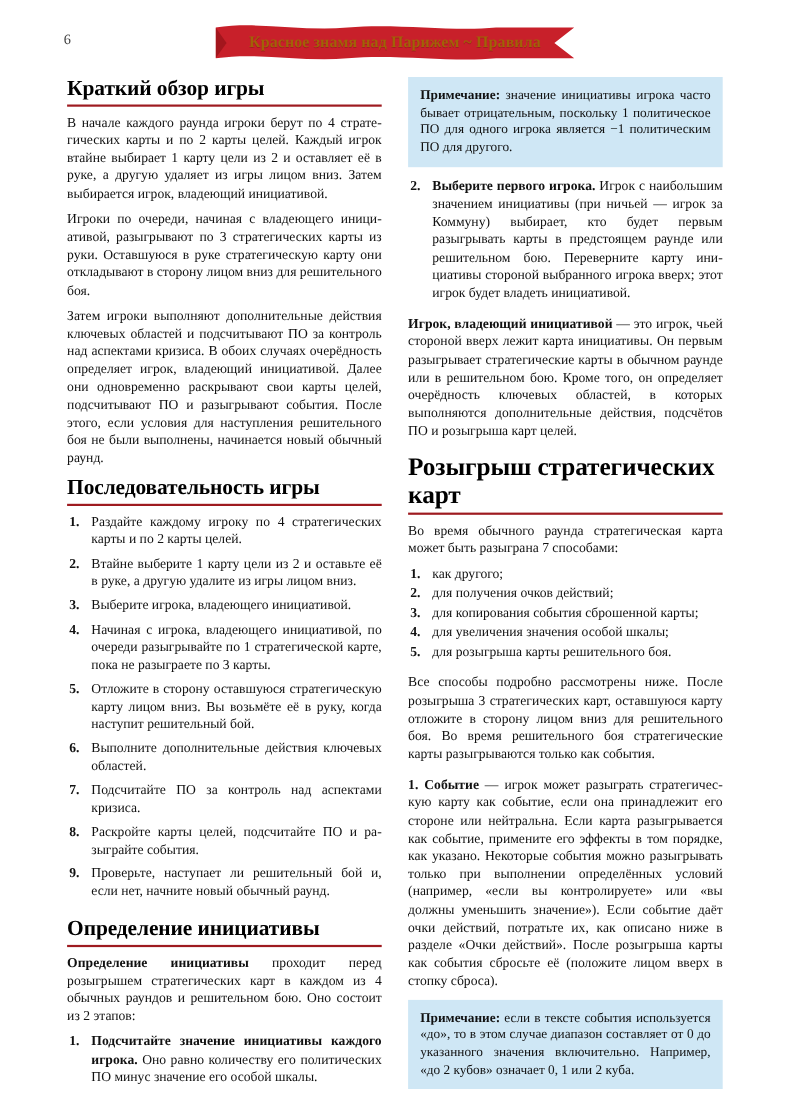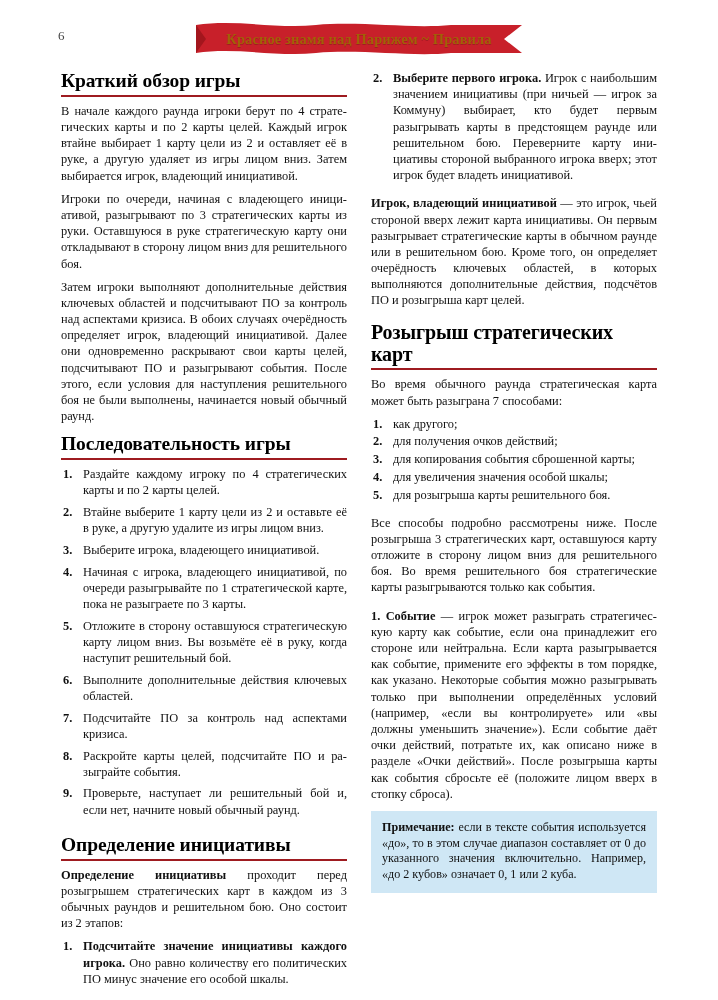--- a/index.html
+++ b/index.html
@@ -83,21 +83,21 @@
     margin: 0 0 6px 0;
     padding: 0 0 3px 0;
     font-size: 19.5px;
     font-weight: bold;
     line-height: 1.12;
     letter-spacing: -0.1px;
     border-bottom: 2.4px solid #9e1b20;
     font-family: "Liberation Serif", "DejaVu Serif", serif;
     color: #000000;
   }
-  h2.section-heading.tight { font-size: 20px; }
+  h2.section-heading.tight { font-size: 23px; }
 
   
   p.body-par {
     margin: 0 0 7px 0;
     font-size: 12.4px;
     line-height: 1.305;
     text-align: justify;
     text-justify: inter-word;
     hyphens: manual;
   }
@@ -190,33 +190,38 @@
         <li>Раскройте карты целей, подсчитайте ПО и ра­зыграйте события.</li>
         <li>Проверьте, наступает ли решительный бой и, если нет, начните новый обычный раунд.</li>
       </ol>
     </section>
 
     <div class="block-gap-md"></div>
 
     <section>
       <h2 class="section-heading">Определение инициативы</h2>
       <p class="body-par">
-        <span class="lead-bold">Определение инициативы</span><span> проходит перед розыгрышем стратегических карт в каждом из 3 обычных раундов и решительном бою. Оно состоит из 2 этапов:</span>
+        <span class="lead-bold">Определение инициативы</span><span> проходит перед розыгрышем стратегических карт в каждом из 4 обычных раундов и решительном бою. Оно состоит из 2 этапов:</span>
       </p>
       <ol class="num-list">
         <li>
           <span class="lead-bold">Подсчитайте значение инициативы каждого игрока.</span><span> Оно равно количеству его политиче­ских ПО минус значение его особой шкалы.</span>
         </li>
       </ol>
     </section>
 
   </div>
 
   <div class="col col-right">
 
+    <div class="note-box">
+      <p>
+        <span class="note-label">Примечание:</span><span> значение инициативы игро­ка часто бывает отрицательным, поскольку 1 политическое ПО для одного игрока являет­ся −1 политическим ПО для другого.</span>
+      </p>
+    </div>
 
     <ol class="num-list" style="counter-reset: li 1;">
       <li>
         <span class="lead-bold">Выберите первого игрока.</span><span> Игрок с наиболь­шим значением инициативы (при ничьей — игрок за Коммуну) выбирает, кто будет первым разыгрывать карты в предстоящем раунде или решительном бою. Переверните карту ини­циативы стороной выбранного игрока вверх; этот игрок будет владеть инициативой.</span>
       </li>
     </ol>
 
     <div class="block-gap-sm"></div>
 
     <p class="body-par">

